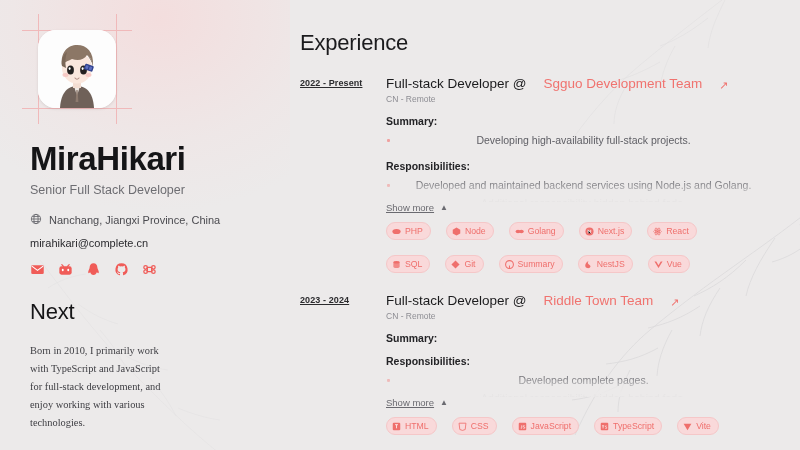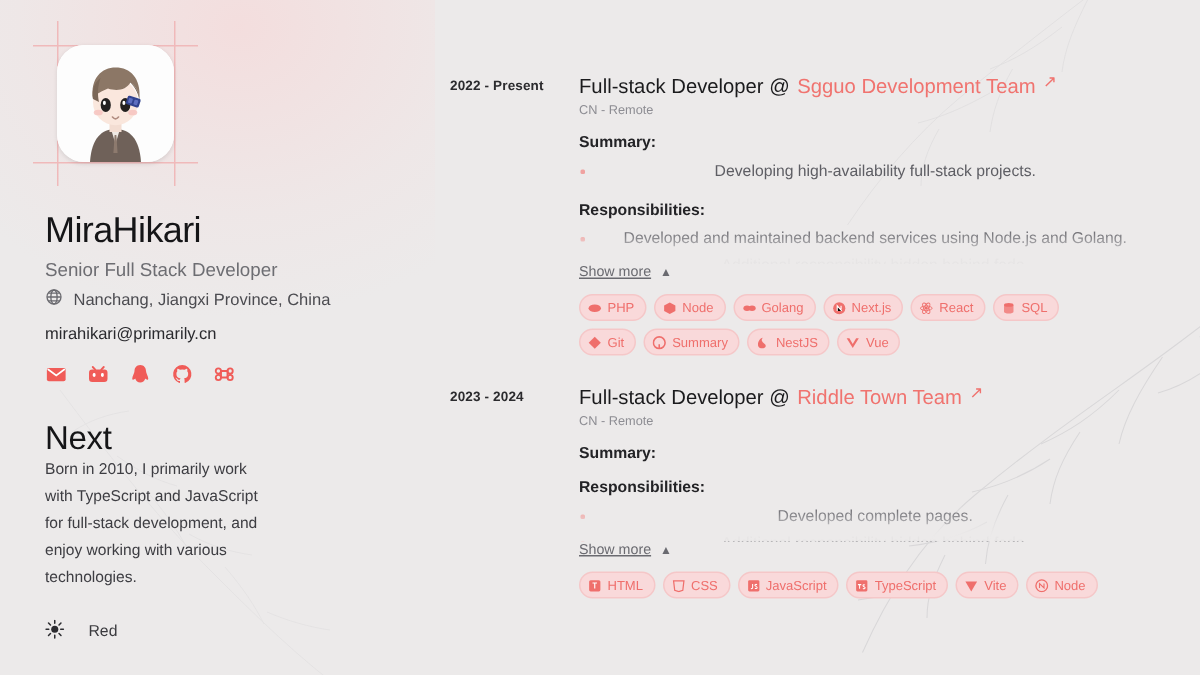--- a/index.html
+++ b/index.html
@@ -42,51 +42,51 @@
   .ch-v2 { left:86px; top:-8px; width:1px; height:110px; }
   .ch-h1 { top:8px;   left:-8px; height:1px; width:110px; }
   .ch-h2 { top:86px;  left:-8px; height:1px; width:110px; }
   .avatar {
     position:absolute; left:8px; top:8px; width:78px; height:78px;
     border-radius:18px; background:#fdfdfd;
     box-shadow:0 1px 3px rgba(0,0,0,.10);
     overflow:hidden;
   }
   .name {
-    margin-top:24px; font-size:24px; font-weight:400; letter-spacing:-.4px;
+    margin-top:24px; font-size:33px; font-weight:700; letter-spacing:-.4px;
     color:#151517;
   }
   .role { margin-top:5px; font-size:12.5px; color:#6d6d72; }
-  .loc-row { margin-top:5px; display:flex; align-items:center; gap:7px; font-size:11px; color:#4b4b50; }
+  .loc-row { margin-top:16px; display:flex; align-items:center; gap:7px; font-size:11px; color:#4b4b50; }
   .email { margin-top:10px; font-size:11px; color:#2a2a2e; }
   .socials { margin-top:13px; display:flex; align-items:center; gap:13px; }
   .socials .s-ic { cursor:pointer; line-height:0; }
   .about-h { margin-top:22px; font-size:22px; font-weight:400; color:#151517; letter-spacing:-.2px; }
   .about-body {
-    width:205px;
-    font-family:Liberation Sans, sans-serif;
+    margin-top:17px; width:205px;
+    font-family:Liberation Serif, serif;
     font-size:10.4px; line-height:1.72; color:#3d3d42;
     white-space:pre-line;
   }
   .theme-row {
     margin-top:19px; display:flex; align-items:center; gap:16px;
     font-size:10.5px; color:#3a3a3e;
   }
 
   
   .main { flex:1; padding:30px 30px 0 10px; position:relative; }
   .exp-title { font-size:22px; font-weight:400; color:#1b1b1d; letter-spacing:-.2px; }
 
   .entry { display:flex; margin-top:20px; }
   .entry-dates {
     width:86px; flex:0 0 86px; padding-top:2px;
-    font-size:9px; font-weight:700; color:#2b2b2e; letter-spacing:.1px;
+    font-size:9px; font-weight:700; color:#2b2b2e; letter-spacing:.1px;text-decoration:underline;
   }
   .entry-body { flex:1; min-width:0; }
-  .job-line { display:flex; align-items:flex-start; gap:5px; font-size:13.5px; color:#1b1b1d; }
+  .job-line { display:flex; align-items:flex-end; gap:17px; font-size:13.5px; color:#1b1b1d; }
   .job-company { color:#f0736f; }
   .ext-arrow { color:#f0736f; font-size:11px; line-height:1; }
   .entry-meta { margin-top:3px; font-size:8.5px; color:#8d8d93; }
   .sec-label { margin-top:11px; font-size:10.5px; font-weight:700; color:#232326; }
   .bullets { margin-top:5px; list-style:none;text-align:center; }
   .bullets li {
     position:relative; padding-left:11px; font-size:10.5px;
     line-height:1.65; color:#5e5e64;
   }
   .bullets li::before {
@@ -99,21 +99,21 @@
     background:linear-gradient(to bottom, rgba(236,234,234,0) 0%, rgba(236,234,234,.96) 85%);
     pointer-events:none;
   }
   .show-more {
     margin-top:0; display:flex; align-items:center; gap:6px;
     font-size:9.5px; color:#6a6a70; cursor:pointer;
   }
   .show-more .sm-text { text-decoration:underline; }
   .chev { font-size:8px; color:#6a6a70; }
 
-  .tags { margin-top:9px; display:flex; flex-wrap:wrap; gap:5px; max-width:350px; }
+  .tags { margin-top:9px; display:flex; flex-wrap:wrap; gap:15px; max-width:350px; }
   .tag {
     display:inline-flex; align-items:center; gap:4px;
     background:#f9d9da; color:#ef6f6c;
     border:1px solid #f5c7c8; border-radius:10px;
     padding:1.5px 7px 1.5px 5px; font-size:8.7px; line-height:1.5;
     white-space:nowrap;
   }
   .tag .tg-ic { line-height:0; display:inline-flex; }
 </style>
 </head>
@@ -209,21 +209,21 @@
       <span>
         <svg width="12" height="12" viewBox="0 0 16 16" fill="none" stroke="#6b6b70" stroke-width="1.2">
           <circle cx="8" cy="8" r="6.2"></circle>
           <ellipse cx="8" cy="8" rx="2.8" ry="6.2"></ellipse>
           <path d="M2 8h12M3.2 4.6h9.6M3.2 11.4h9.6"></path>
         </svg>
       </span>
       <span>Nanchang, Jiangxi Province, China</span>
     </div>
 
-    <div class="email">mirahikari@primarily.cn</div>
+    <div class="email">mirahikari@complete.cn</div>
 
     <div class="socials">
       <span class="s-ic">
         <svg width="15" height="15" viewBox="0 0 18 18">
           <rect x="1.5" y="4" width="15" height="10.5" rx="1.6" fill="#f05c58"></rect>
           <path d="M2.6 5.2 L9 10 L15.4 5.2" stroke="#ffffff" stroke-width="1.3" fill="none" stroke-linecap="round"></path>
         </svg>
       </span>
       <span class="s-ic">
         <svg width="15" height="15" viewBox="0 0 18 18">
@@ -269,20 +269,21 @@
             <path d="M8 .9v2.2M8 12.9v2.2M.9 8h2.2M12.9 8h2.2"></path>
             <path d="M2.9 2.9l1.6 1.6M11.5 11.5l1.6 1.6M13.1 2.9l-1.6 1.6M4.5 11.5l-1.6 1.6"></path>
           </g>
         </svg>
       </span>
       <span>Red</span>
     </div>
   </aside>
 
   <main class="main">
+    <h2 class="exp-title">Experience</h2>
 
     <section class="entry">
       <div class="entry-dates">2022 - Present</div>
       <div class="entry-body">
         <div class="job-line">
           <span>Full-stack Developer @</span>
           <span class="job-company">Sgguo Development Team</span>
           <span class="ext-arrow">↗</span>
         </div>
         <div class="entry-meta">CN - Remote</div>

